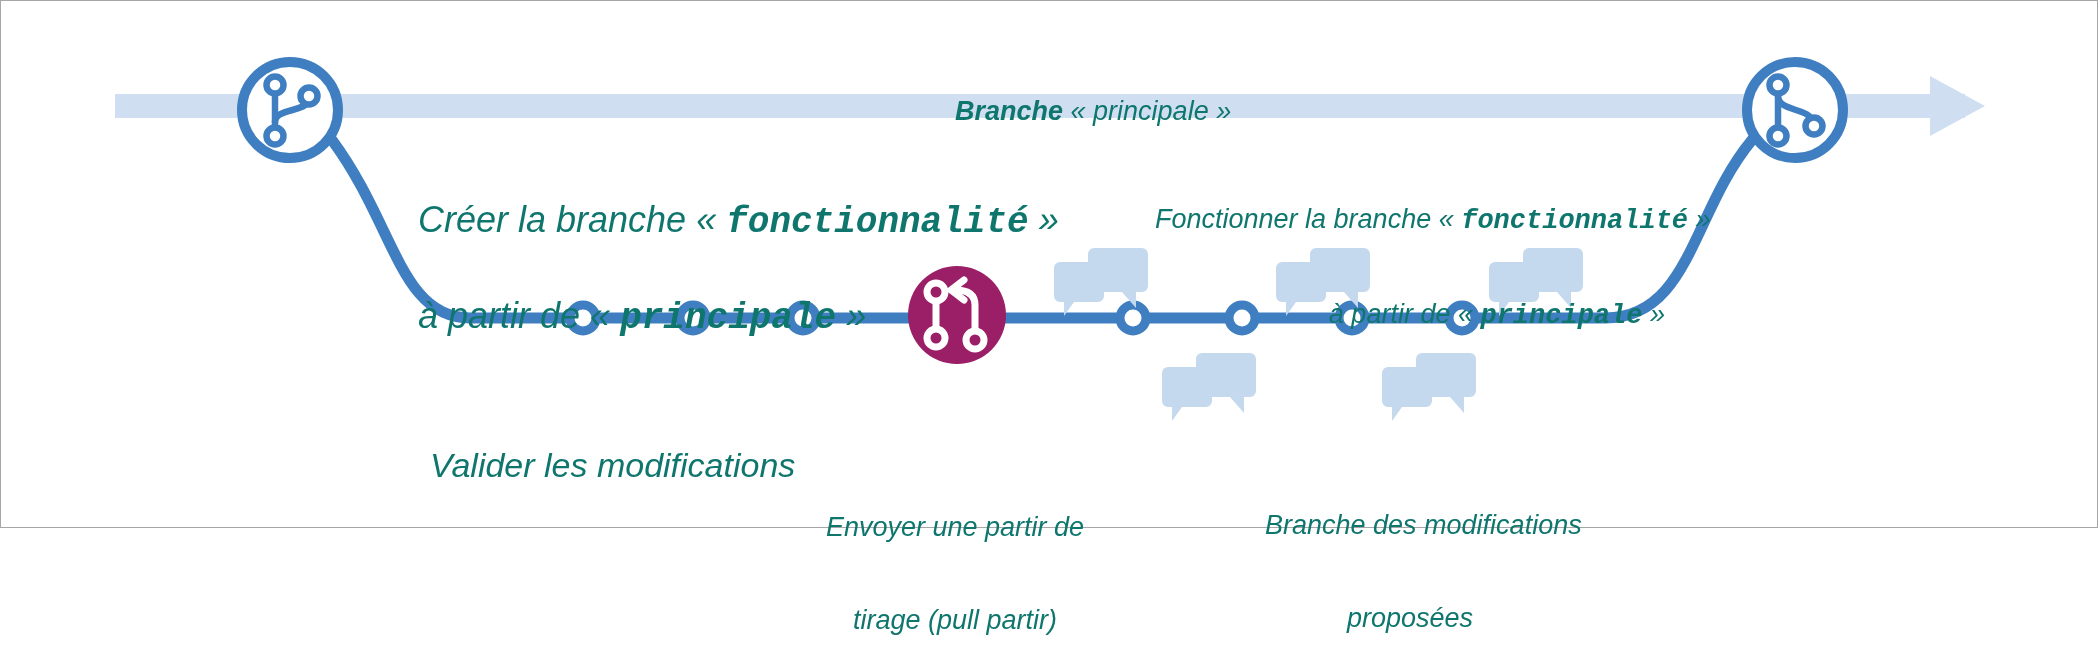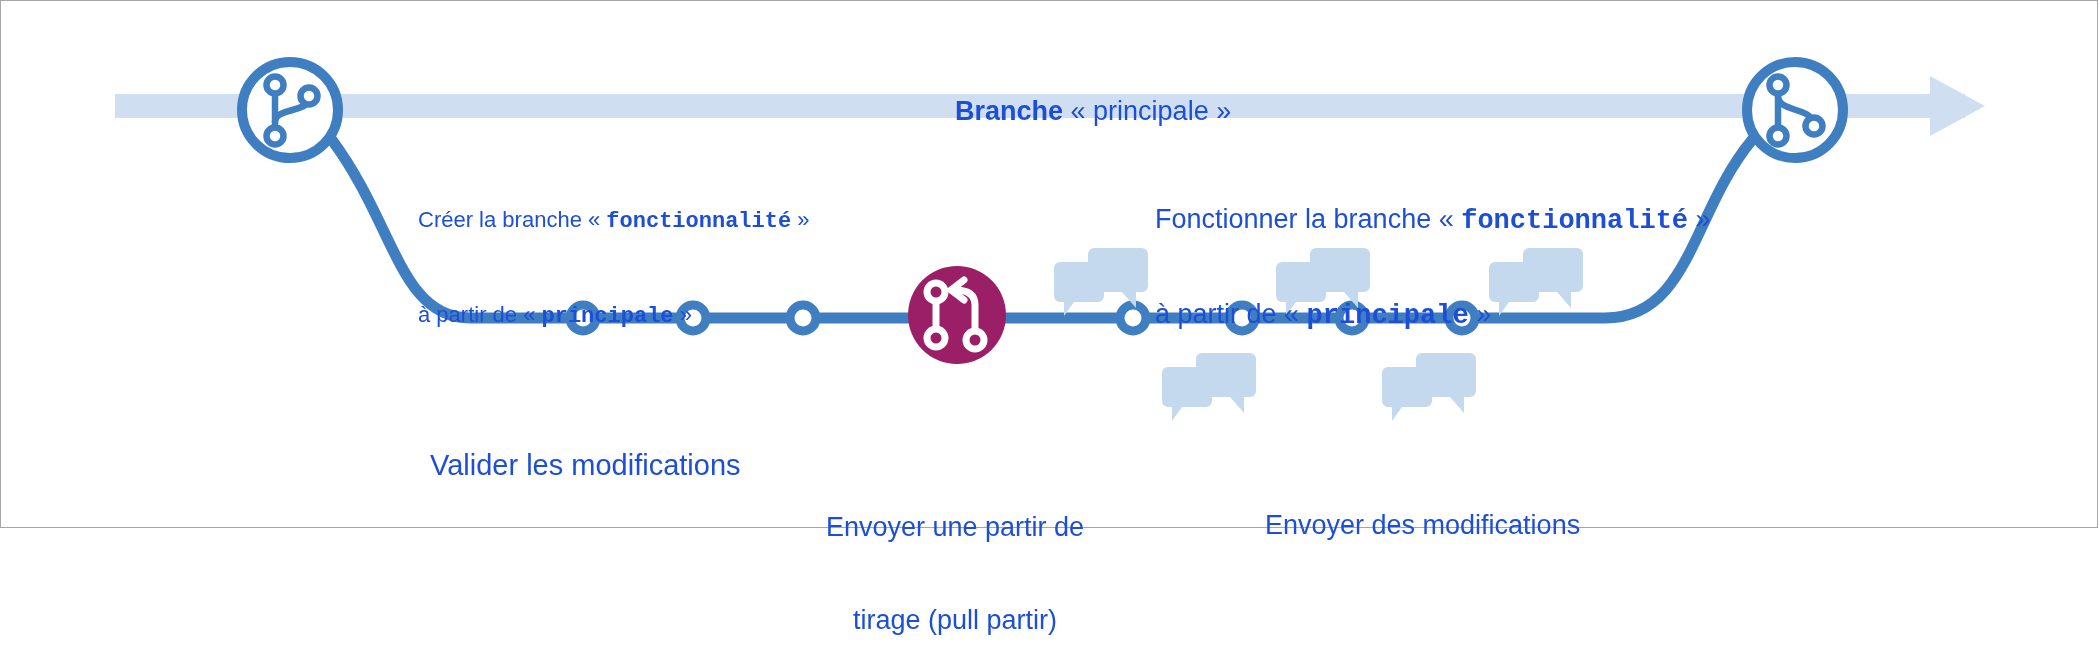--- a/index.html
+++ b/index.html
@@ -10,41 +10,42 @@
     overflow:hidden;
   }
   #stage{position:relative;width:2100px;height:671px;}
   #panel{
     position:absolute;left:0;top:0;width:2098px;height:528px;
     border:1px solid #a6a6a6;
     background:#ffffff;
     box-sizing:border-box;
   }
   #diagram{position:absolute;left:0;top:0;width:2100px;height:671px;}
-  .lbl{position:absolute;color:#1d4ed8;white-space:pre;}
+  .lbl{position:absolute;color:#0f766e;white-space:pre;font-style:italic;}
   .lbl .mono{
     font-family:"Liberation Mono","DejaVu Sans Mono",monospace;
     font-weight:bold;
     letter-spacing:0px;
   }
   .lbl .bold{font-weight:bold;}
 
   #label-main{
     left:925px;top:60px;font-size:27px;line-height:34px;
     text-align:center;
   }
   #label-create{
-    left:418px;top:142px;font-size:22px;line-height:31px;
+    left:418px;top:142px;font-size:36px;line-height:31px;
     text-align:left;
   }
   #label-work{
     left:1155px;top:142px;width:510px;font-size:27px;line-height:31px;
+    text-align:right;
   }
   #label-commit{
-    left:430px;top:450px;font-size:29px;line-height:31px;text-align:left;
+    left:430px;top:450px;font-size:34px;line-height:31px;text-align:left;
   }
   #label-pr{
     left:805px;top:450px;width:300px;font-size:27px;line-height:31px;
     text-align:center;
   }
   #label-discuss{
     left:1265px;top:448px;width:290px;font-size:27px;line-height:31px;
     text-align:center;
   }
 </style>
@@ -168,16 +169,17 @@
   </div>
 
   <div class="lbl" id="label-commit">Valider les modifications</div>
 
   <div class="lbl" id="label-pr">
     <div>Envoyer une partir de</div>
     <div>tirage (pull partir)</div>
   </div>
 
   <div class="lbl" id="label-discuss">
-    <div>Envoyer des modifications</div>
+    <div>Branche des modifications</div>
+    <div>proposées</div>
   </div>
 
 </div>
 
 </body></html>

